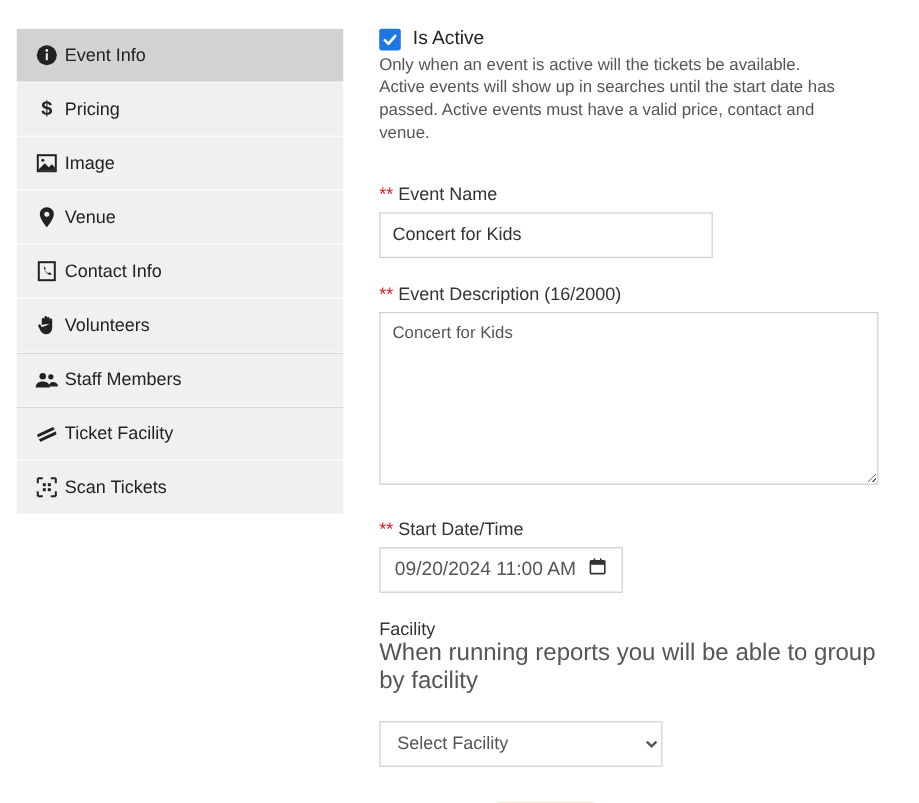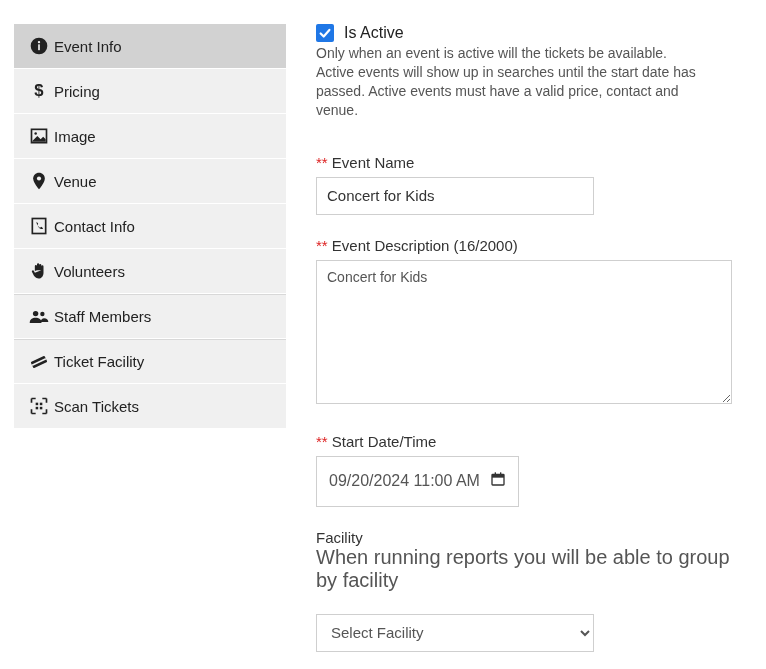--- a/index.html
+++ b/index.html
@@ -111,30 +111,30 @@
     outline: none;
     resize: both;
     margin-bottom: 26px;
     background:#fff;
   }
   .date-wrap {
     display: inline-flex;
     align-items: center;
     gap: 10px;
     border: 1px solid #cfcfcf;
-    height: 51px;
+    height: 38px;
     padding: 0 12px;
     font-size: 16px;
     color: #555;
     margin-bottom: 22px;
     cursor: pointer;
     background:#fff;
   }
   .select {
-    width: 278px;
+    width: 236px;
     height: 38px;
     border: 1px solid #cfcfcf;
     padding: 0 10px;
     font-size: 15px;
     color: #555;
     font-family: inherit;
     background: #fff;
     appearance: auto;
     margin-bottom: 30px;
     outline:none;

